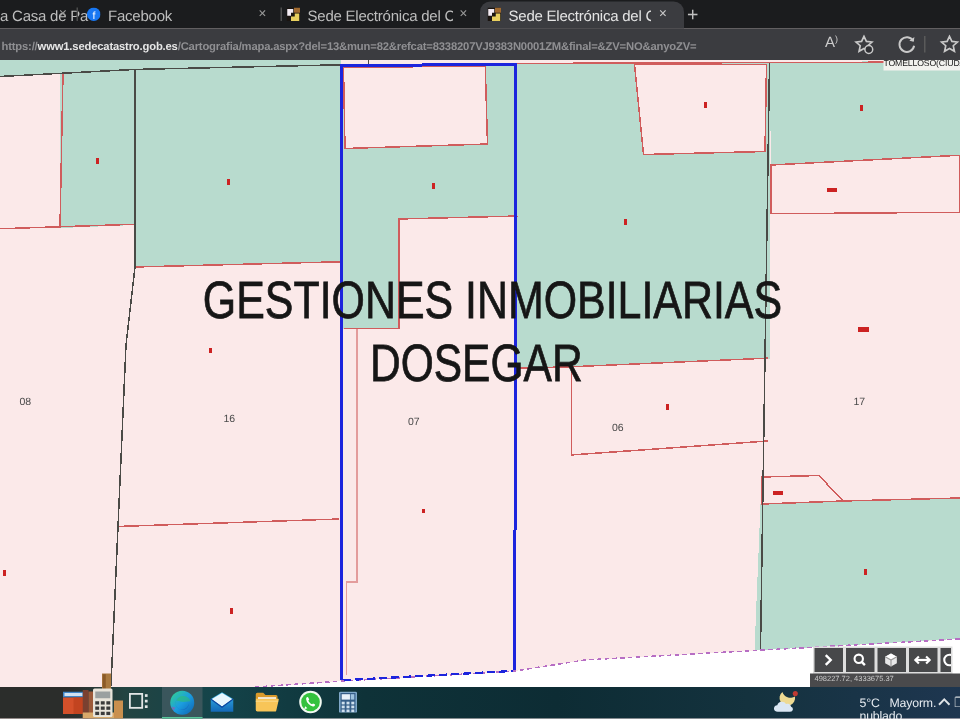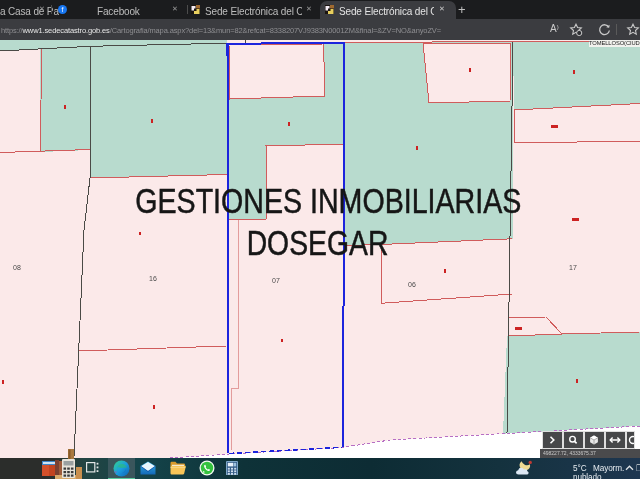--- a/index.html
+++ b/index.html
@@ -28,21 +28,21 @@
 <body>
 
 <div id="tabbar">
   <div class="tabtxt" style="left:0px;">a Casa de Pa</div>
   <div class="tabx" style="left:39px;">✕</div>
   <div class="tsep" style="left:51px;"></div>
   <svg class="abs" style="left:58px;top:5px;" width="9" height="9">
       <circle cx="4.5" cy="4.5" r="4.5" fill="#1877f2"></circle>
       <text x="4.6" y="7.4" font-size="7" fill="#fff" text-anchor="middle" font-family="Liberation Sans">f</text>
     </svg>
-  <div class="tabtxt" style="left:72px;margin-left:25px;">Facebook</div>
+  <div class="tabtxt" style="left:72px;">Facebook</div>
   <div class="tabx" style="left:172px;">✕</div>
   <div class="tsep" style="left:187px;"></div>
   <svg class="abs" style="left:191px;top:5px;" width="9" height="9">
       <rect width="9" height="9" fill="#1a1410"></rect>
       <rect x="0.5" y="1" width="4" height="4.5" fill="#f4ecf4"></rect>
       <rect x="5" y="0" width="4" height="3.5" fill="#a06a30"></rect>
       <rect x="3" y="4" width="5.5" height="5" fill="#e8cf5e"></rect>
       <rect x="3" y="3.5" width="2.5" height="2.5" fill="#1a1410"></rect>
     </svg>
   <div class="tabtxt" style="left:205px;width:97px;">Sede Electrónica del Catastro - P</div>
@@ -55,21 +55,21 @@
       <rect x="3" y="4" width="5.5" height="5" fill="#e8cf5e"></rect>
       <rect x="3" y="3.5" width="2.5" height="2.5" fill="#1a1410"></rect>
     </svg>
   <div class="tabtxt" style="left:339px;width:95px;color:#e4e4e4;">Sede Electrónica del Catastro - </div>
   <div class="tabx" style="left:439px;color:#c9c9c9;">✕</div>
   <div style="position:absolute;left:458px;top:2px;font-size:13px;color:#c0c0c0;">+</div>
 </div>
 
 <div id="addrbar">
   <div id="urlfield"></div>
-  <div style="position:absolute;left:1px;top:7px;font-size:7.5px;letter-spacing:-0.12px;color:#8f8f92;white-space:nowrap;"><span>https://</span><span style="color:#e6e6e6;">www1.sedecatastro.gob.es</span><span>/Cartografia/mapa.aspx?del=13&amp;mun=82&amp;refcat=8338207VJ9383N0001ZM&amp;final=&amp;ZV=NO&amp;anyoZV=</span></div>
+  <div style="position:absolute;left:1px;top:7px;font-size:7.5px;letter-spacing:-0.12px;color:#8f8f92;white-space:nowrap;font-weight:bold;"><span>https://</span><span style="color:#e6e6e6;">www1.sedecatastro.gob.es</span><span>/Cartografia/mapa.aspx?del=13&amp;mun=82&amp;refcat=8338207VJ9383N0001ZM&amp;final=&amp;ZV=NO&amp;anyoZV=</span></div>
 
   <div style="position:absolute;left:550px;top:4px;font-size:10px;color:#cccccc;">A<span style="font-size:6px;vertical-align:3px;">)</span></div>
 
   <svg class="abs" style="left:569px;top:3.5px;" width="14" height="14" viewBox="0 0 14 14">
       <path d="M7 1.2 L8.6 4.6 L12.3 5 L9.5 7.5 L10.3 11.2 L7 9.3 L3.7 11.2 L4.5 7.5 L1.7 5 L5.4 4.6 Z" fill="none" stroke="#c9c9c9" stroke-width="1.1"></path>
       <circle cx="10.2" cy="10" r="2.6" fill="#2f3034" stroke="#c9c9c9" stroke-width="1"></circle>
     </svg>
 
   <svg class="abs" style="left:598px;top:3.5px;" width="13" height="13" viewBox="0 0 13 13">
       <path d="M10.8 4.2 A4.9 4.9 0 1 0 11.4 7.5" fill="none" stroke="#c9c9c9" stroke-width="1.3"></path>

